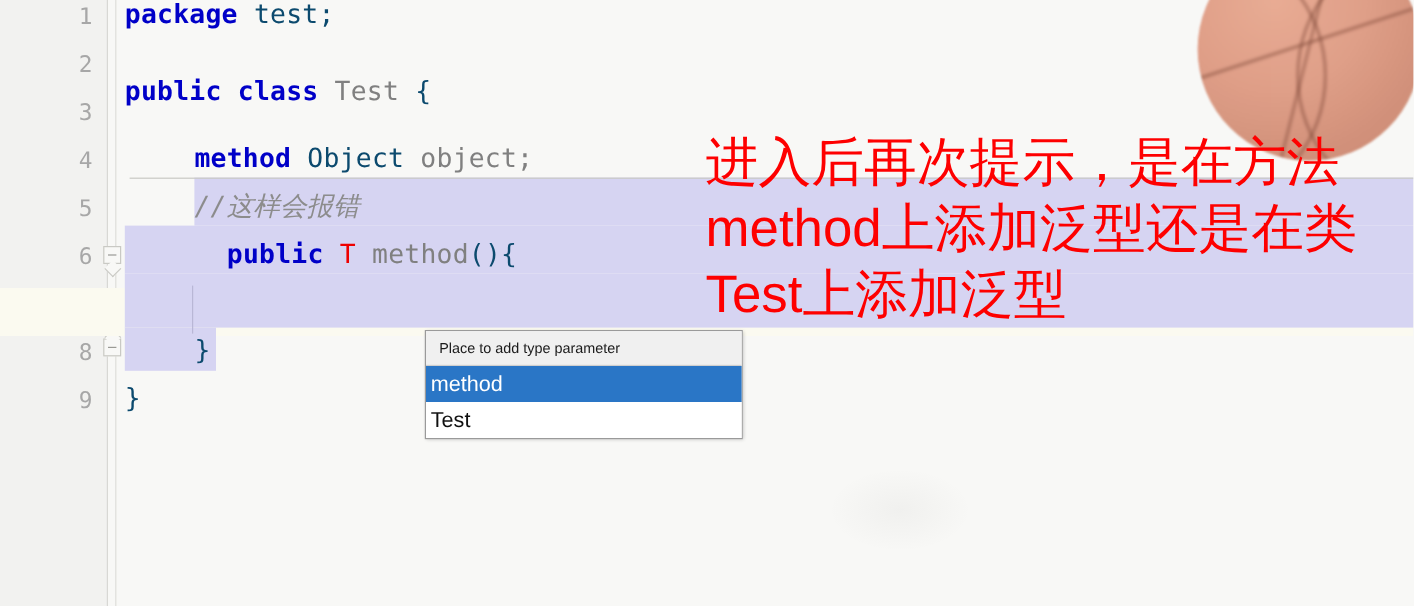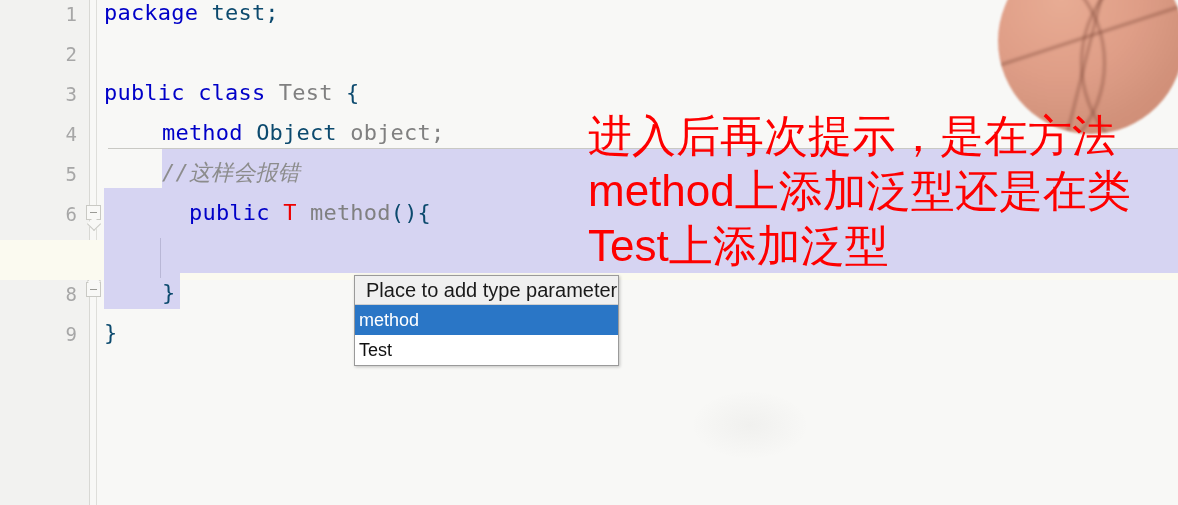--- a/index.html
+++ b/index.html
@@ -152,21 +152,21 @@
     position: absolute;
     left: 0;
     height: 40px;
     line-height: 40px;
     white-space: pre;
     font-family: "DejaVu Sans Mono", monospace;
     font-size: 22px;
     letter-spacing: 0.2px;
     z-index: 6;
   }
-  .kw      { color: #0000c8; }
+  .kw      { color: #0000c8; font-weight: bold; }
   .plain   { color: #0c4a6e; }
   .typename{ color: #808080; }
   .ident   { color: #808080; }
   .field   { color: #7a1f96; }
   .tparam  { color: #ee0000; }
   .comment { color: #8c8c8c; font-style: italic; }
   .paren-hl { background: #c4ecdd; }
 
   
   .sel-block {
@@ -202,21 +202,21 @@
     border: 1px solid #9a9a9a;
     background: #ffffff;
     z-index: 30;
     box-shadow: 1px 1px 3px rgba(0,0,0,0.22);
     font-family: "Liberation Sans", sans-serif;
   }
   #popup-header {
     height: 29px;
     line-height: 29px;
     padding-left: 11px;
-    font-size: 20px;
+    font-size: 12px;
     color: #1a1a1a;
     background: #f0f0f0;
     border-bottom: 1px solid #cfcfcf;
     white-space: nowrap;
     overflow: hidden;
   }
   .popup-item {
     height: 30px;
     line-height: 30px;
     padding-left: 4px;
@@ -286,21 +286,21 @@
   </div>
 
   <div id="line4-underline" style="left:108px; top:148px; width:1070px;"></div>
 
   <div id="indent-guide" style="left:160px; top:238px; height:40px;"></div>
 
   <div id="code-area">
 
     <div class="code-line" style="top:-7px; left:0px;"><span class="kw">package</span><span class="plain"> test;</span></div>
 
-    <div class="code-line" style="top:73px; left:0px;text-align:center;"><span class="kw">public</span><span class="plain"> </span><span class="kw">class</span><span class="plain"> </span><span class="typename">Test</span><span class="plain"> </span><span class="plain">{</span></div>
+    <div class="code-line" style="top:57px; left:0px;text-align:center;"><span class="kw">public</span><span class="plain"> </span><span class="kw">class</span><span class="plain"> </span><span class="typename">Test</span><span class="plain"> </span><span class="plain">{</span></div>
 
     <div class="code-line" style="top:113px; left:58px;"><span class="kw">method</span><span class="plain"> </span><span class="plain">Object</span><span class="plain"> </span><span class="ident">object;</span></div>
 
     <div class="code-line" style="top:153px; left:58px;"><span class="comment">//这样会报错</span></div>
 
     <div class="code-line" style="top:193px; left:58px;margin-left:27px;"><span class="kw">public</span><span class="plain"> </span><span class="tparam">T</span><span class="plain"> </span><span class="ident">method</span><span class="plain">(){</span></div>
 
 
     <div class="code-line" style="top:273px; left:58px;"><span class="plain">}</span></div>
 

